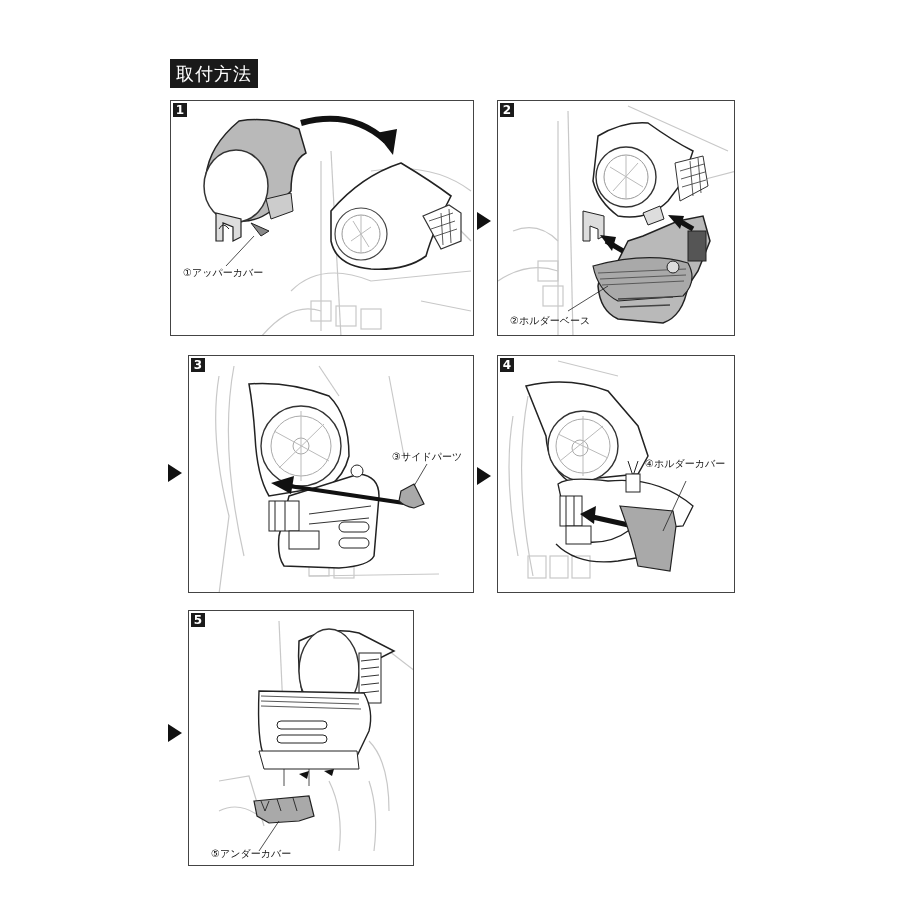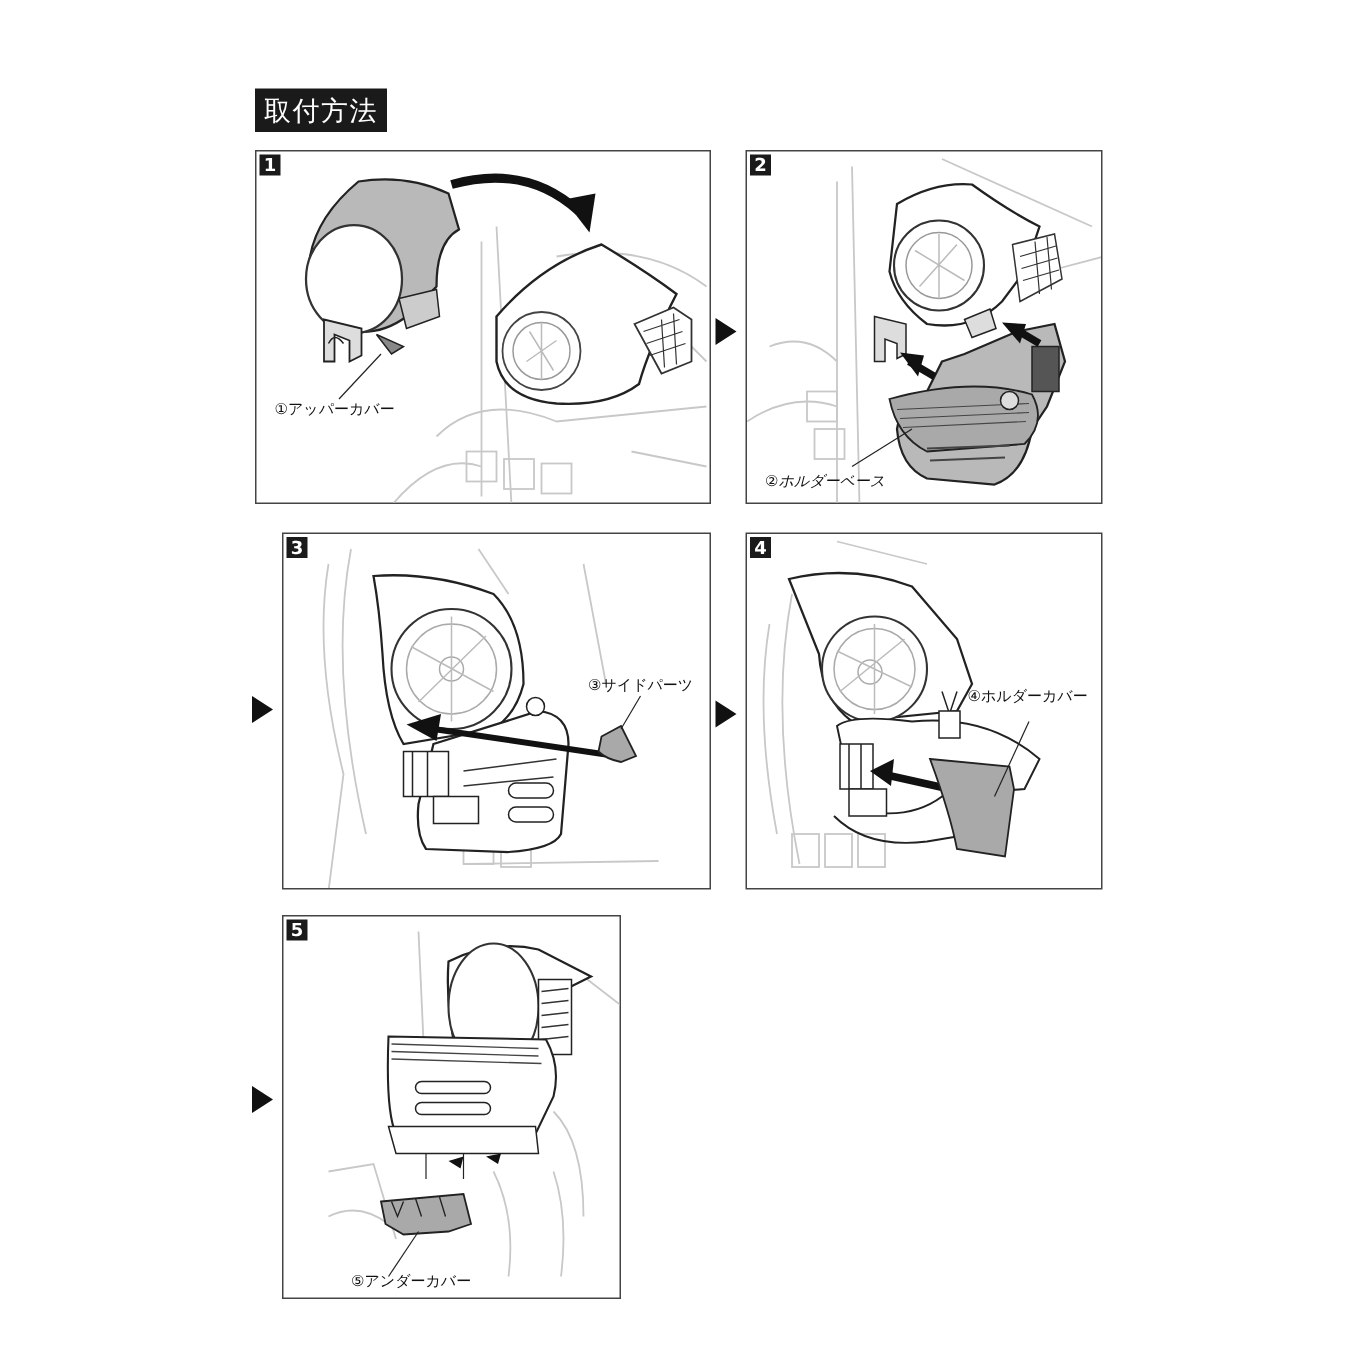--- a/index.html
+++ b/index.html
@@ -81,21 +81,21 @@
     <path d="M120 198 L175 196 M122 206 L172 204" stroke="#444" stroke-width="1.5"></path>
     <rect x="190" y="130" width="18" height="30" fill="#555" stroke="#222"></rect>
     <circle cx="175" cy="166" r="6" fill="#ddd" stroke="#222"></circle>
     <path d="M108 140 L125 150" stroke="#111" stroke-width="5"></path>
       <path d="M102 134 L114 150 L118 136 Z" fill="#111"></path>
     <path d="M178 118 L195 128" stroke="#111" stroke-width="5"></path>
       <path d="M170 114 L182 128 L186 115 Z" fill="#111"></path>
     <path d="M110 185 L70 210" stroke="#222" stroke-width="0.8"></path>
   </svg>
   <div class="num">2</div>
-  <div class="label" style="left:12px;top:213px;font-style:italic;">②ホルダーベース</div>
+  <div class="label" style="left:12px;top:213px;">②ホルダーベース</div>
 </div>
 
 <div class="arrow-tri" style="left:168px;top:464px;"></div>
 
 <div class="panel" style="left:188px;top:355px;width:286px;height:238px;">
   <svg width="286" height="238">
     <g fill="none" stroke="#c8c8c8" stroke-width="1.2">
       <path d="M30 20 Q20 80 40 160 L30 238"></path>
         <path d="M45 10 Q30 90 55 200"></path>
         <path d="M130 10 L150 40"></path>
@@ -182,14 +182,14 @@
     <rect x="88" y="124" width="50" height="8" rx="4" fill="none" stroke="#222"></rect>
     <path d="M70 140 L168 140 L170 158 L75 158 Z" fill="#fff" stroke="#222"></path>
     <path d="M95 158 L95 175 M120 158 L120 175" stroke="#222" stroke-width="0.8"></path>
     <path d="M110 163 L120 160 L118 168 Z" fill="#111"></path>
       <path d="M135 160 L145 158 L143 165 Z" fill="#111"></path>
     <path d="M65 190 L120 185 L125 205 L110 210 L80 212 L68 205 Z" fill="#a9a9a9" stroke="#222" stroke-width="1.2"></path>
     <path d="M72 190 L76 200 L80 190 M88 188 L92 200 M104 187 L108 200" stroke="#222" fill="none" stroke-width="0.9"></path>
     <path d="M90 210 L70 240" stroke="#222" stroke-width="0.8"></path>
   </svg>
   <div class="num">5</div>
-  <div class="label" style="left:22px;top:236px;margin-left:23px;">⑤アンダーカバー</div>
+  <div class="label" style="left:22px;top:236px;">⑤アンダーカバー</div>
 </div>
 
 </body></html>

